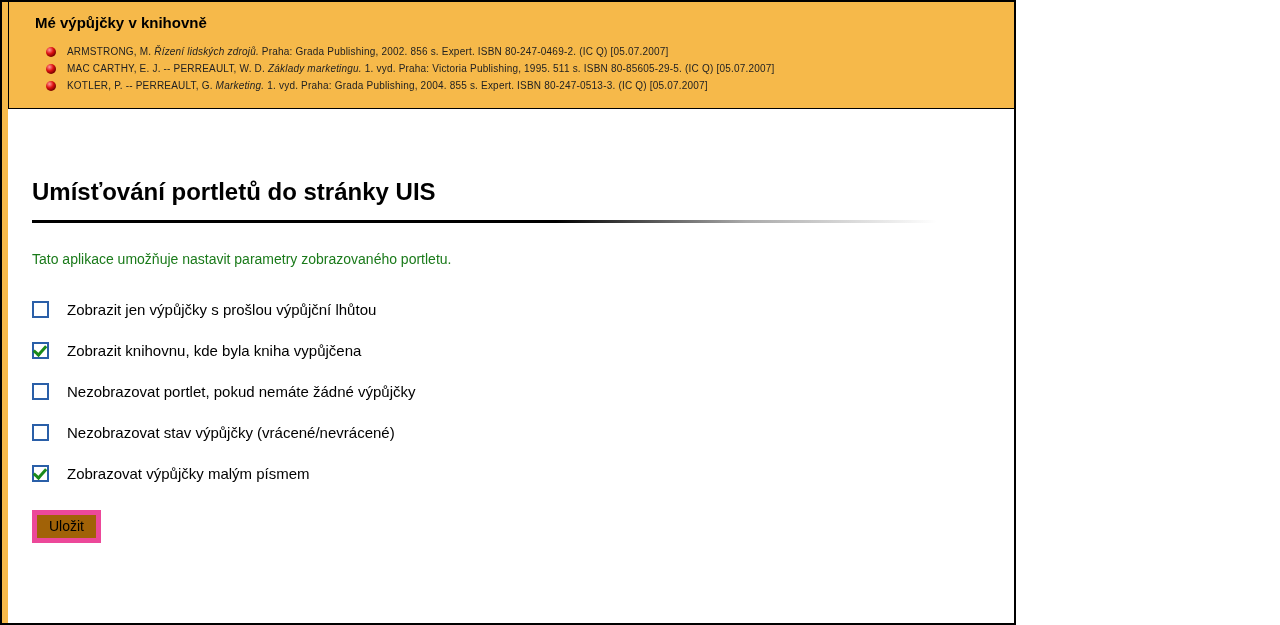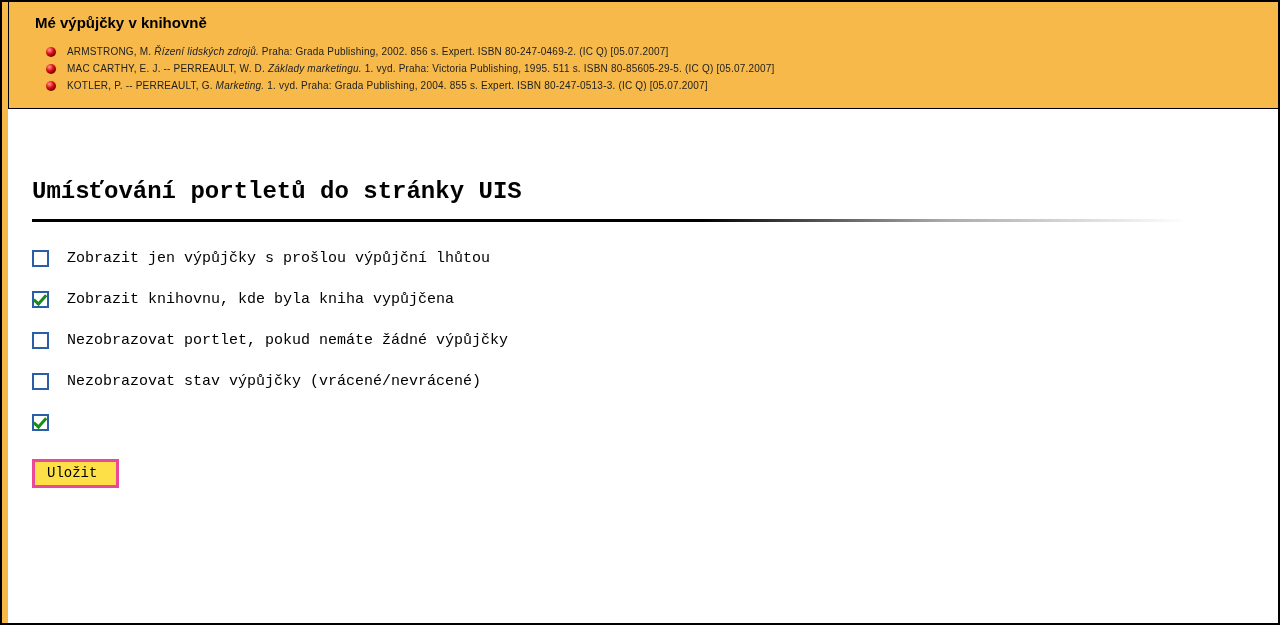--- a/index.html
+++ b/index.html
@@ -5,21 +5,21 @@
   * { box-sizing: border-box; }
   body {
     margin: 0;
     padding: 0;
     font-family: Verdana, Geneva, sans-serif;
     font-size: 13px;
     background: #fff;
     color: #000;
   }
   .outer {
-    width: 1280px;
+    width: 1016px;
     height: 625px;
     border: 2px solid #000;
     position: relative;
     background: #fff;
   }
   .left-stripe {
     position: absolute;
     left: 0;
     top: 0;
     bottom: 0;
@@ -62,21 +62,20 @@
     width: 12px;
     height: 12px;
   }
   .bullet svg { display: block; }
   .loan-item em { font-style: italic; }
   .content {
     position: absolute;
     left: 6px;
     right: 0;
     padding: 30px 30px 0 24px;
-    font-family: Liberation Mono, monospace;
   }
   .page-heading {
     font-size: 24px;
     font-weight: bold;
     margin: 0 0 14px 0;
     color: #000;
   }
   .hr-grad {
     height: 3px;
     background: linear-gradient(to right, #000 0%, #000 55%, #aaa 75%, #fff 95%);
@@ -114,23 +113,23 @@
     border: solid #1a8a1a;
     border-width: 0 3px 3px 0;
     transform: rotate(42deg);
   }
   .opt-label {
     font-size: 15px;
     color: #000;
   }
   .save-btn {
     display: inline-block;
-    border: 3px solid #ec4899;
-    background: #fde047;
-    padding: 3px 19px 4px 12px;
+    border: 5px solid #ec4899;
+    background: #a16207;
+    padding: 3px 12px 4px 12px;
     font-size: 14px;
     font-family: inherit;
     cursor: pointer;
     margin-top: 4px;
   }
 </style>
 </head>
 <body>
 
 <div class="outer">
@@ -174,38 +173,40 @@
               </defs>
               <circle cx="6" cy="6" r="5" fill="url(#g)"></circle>
             </svg>
           </span><span>KOTLER, P. -- PERREAULT, G. </span><em>Marketing.</em><span> 1. vyd. Praha: Grada Publishing, 2004. 855 s. Expert. ISBN 80-247-0513-3. (IC Q) [05.07.2007]</span></li>
       </ul>
   </div>
 
   <div class="content" id="content-area" style="top: 146px;">
     <h1 class="page-heading">Umísťování portletů do stránky UIS</h1>
     <div class="hr-grad"></div>
+    <p class="intro">Tato aplikace umožňuje nastavit parametry zobrazovaného portletu.</p>
 
     <div class="options">
         <div class="opt-row">
           <span class="chk"></span>
           <span class="opt-label">Zobrazit jen výpůjčky s prošlou výpůjční lhůtou</span>
         </div>
         <div class="opt-row">
           <span class="chk checked"></span>
           <span class="opt-label">Zobrazit knihovnu, kde byla kniha vypůjčena</span>
         </div>
         <div class="opt-row">
           <span class="chk"></span>
           <span class="opt-label">Nezobrazovat portlet, pokud nemáte žádné výpůjčky</span>
         </div>
         <div class="opt-row">
           <span class="chk"></span>
           <span class="opt-label">Nezobrazovat stav výpůjčky (vrácené/nevrácené)</span>
         </div>
         <div class="opt-row">
           <span class="chk checked"></span>
+          <span class="opt-label">Zobrazovat výpůjčky malým písmem</span>
         </div>
       </div>
 
     <button class="save-btn">Uložit</button>
   </div>
 </div>
 
 </body></html>

